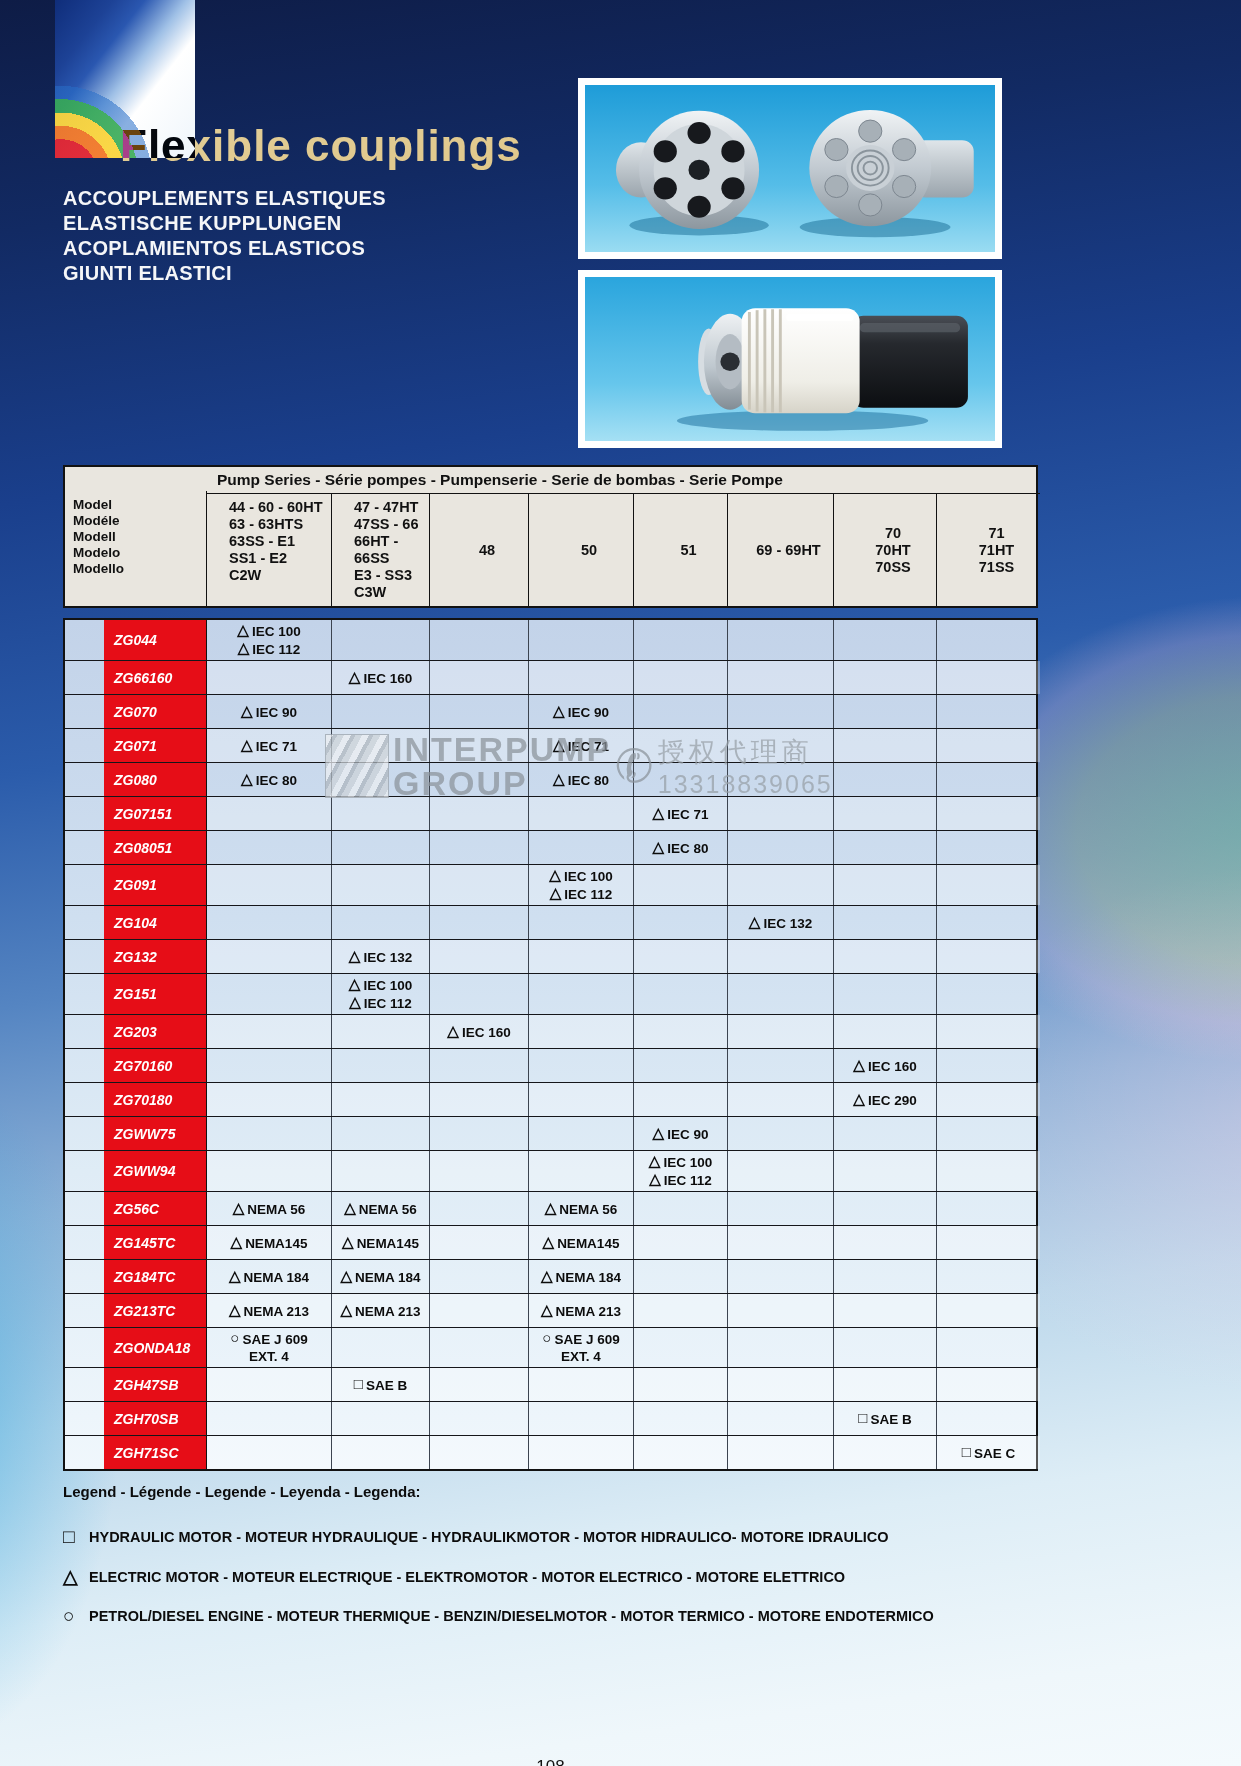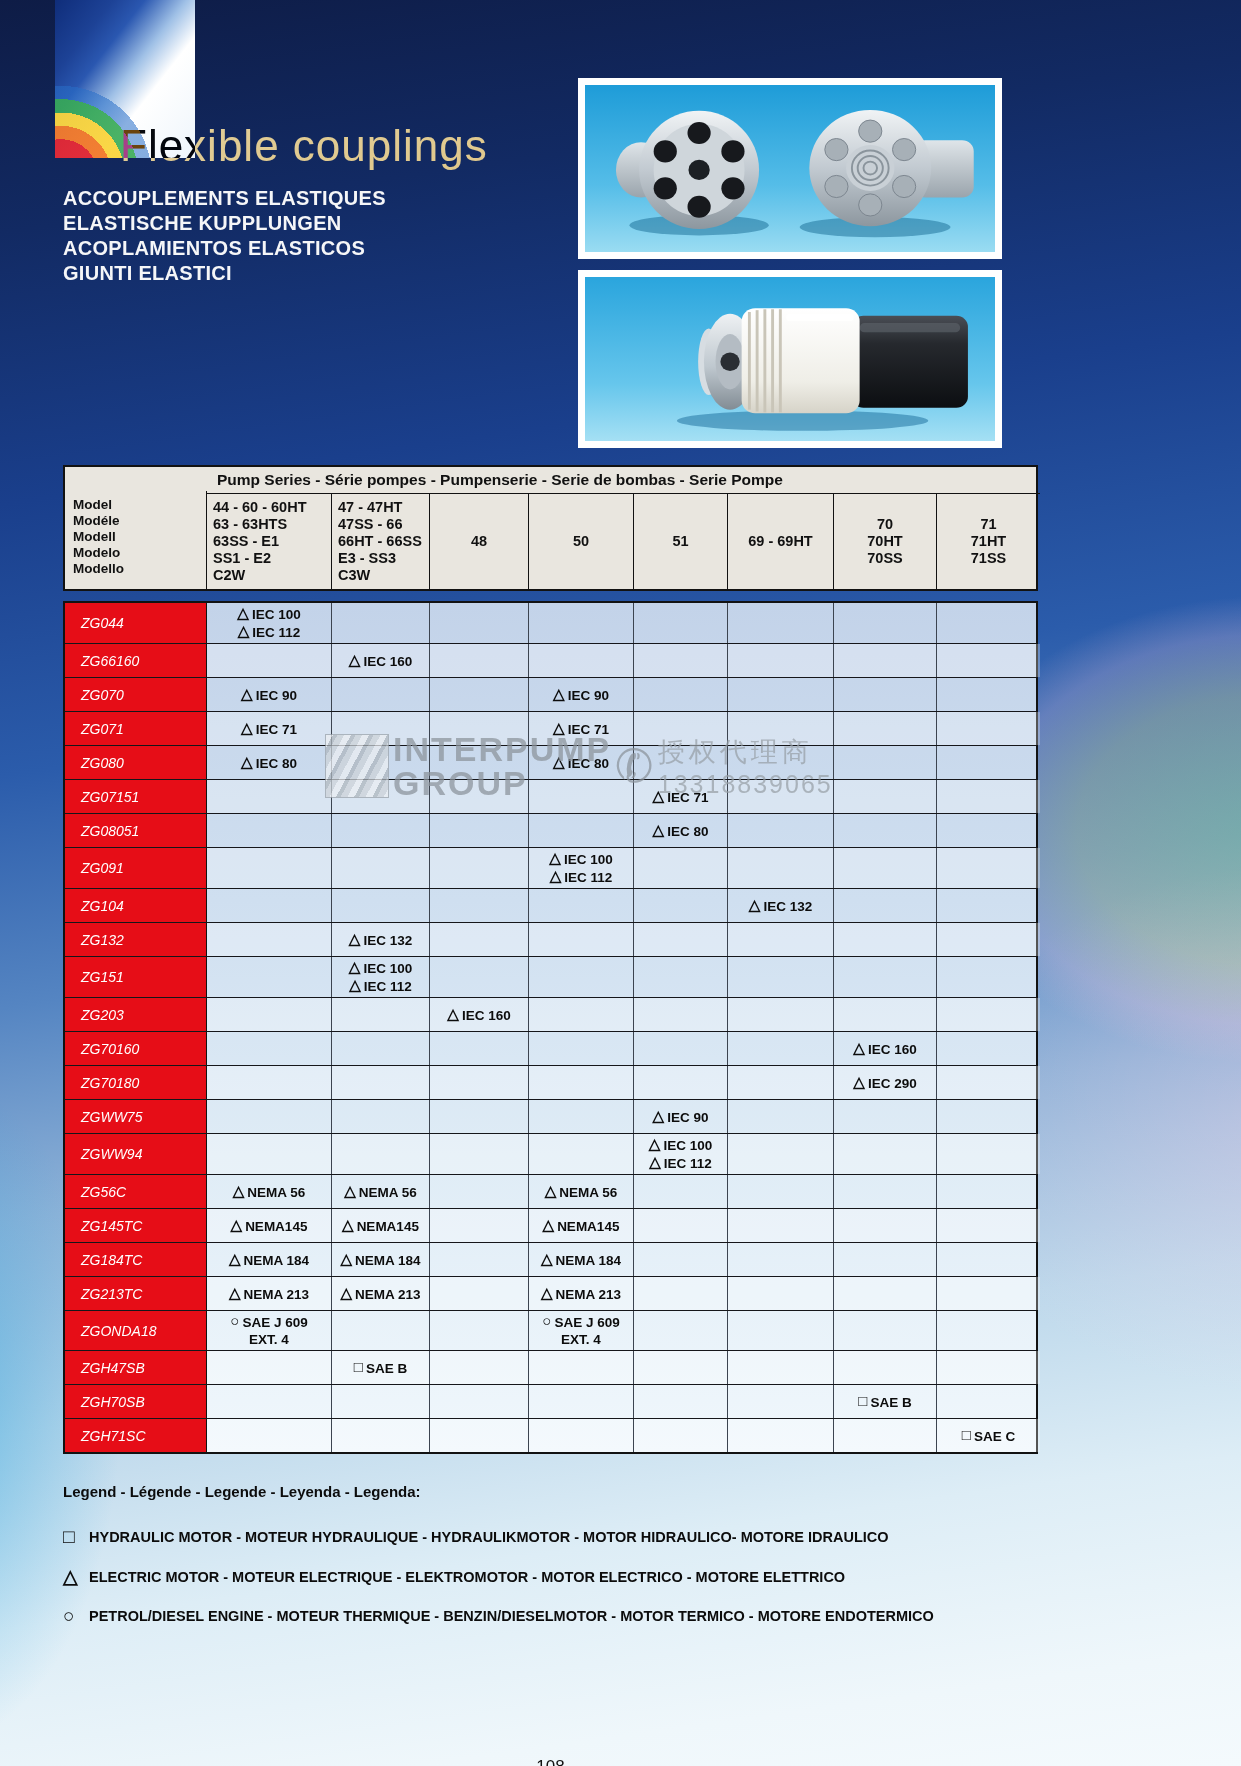--- a/index.html
+++ b/index.html
@@ -17,48 +17,48 @@
   
   .corner-logo{
     position:absolute;left:55px;top:0;width:140px;height:158px;z-index:1;
     background:
       radial-gradient(circle at 4% 112%, rgba(225,35,48,.95) 0 17%, rgba(242,120,40,.95) 17% 23%, rgba(250,212,60,.95) 23% 29%, rgba(55,170,85,.9) 29% 35%, rgba(40,110,200,.55) 35% 41%, transparent 41%),
       linear-gradient(128deg,#0f2d7a 0%,#1d4296 22%,#2a57b0 34%,#9fc0e6 50%,#ffffff 64%,#eef5fb 100%);
   }
   
   .page-title{
     position:absolute;left:120px;top:92px;z-index:2;
-    font-size:44px;letter-spacing:1px;font-weight:400;
+    font-size:44px;letter-spacing:1px;font-weight:700;
     color:#f2f2ef;mix-blend-mode:difference;
   }
   .subtitles{position:absolute;left:63px;top:186px;z-index:2;color:#f5f6f8;}
   .subtitles div{font-size:20px;font-weight:700;line-height:25px;letter-spacing:.3px;}
   
   .photo{position:absolute;left:578px;width:424px;background:#fff;padding:7px;box-sizing:border-box;}
   .photo-1{top:78px;height:181px;}
   .photo-2{top:270px;height:178px;}
   .photo svg{display:block;width:100%;height:100%;}
   
   .pump-table{position:absolute;left:63px;top:465px;width:975px;z-index:3;}
   .thead{border:2px solid #121212;background:#e9e6df;}
   .thead-grid{display:grid;grid-template-columns:142px 833px;}
   .model-hcell{border-right:1.5px solid #121212;padding:6px 8px;font-size:13.5px;font-weight:700;color:#111;line-height:16px;margin-top:24px;}
   .series-bar{border-bottom:1.5px solid #121212;padding:4px 10px;font-size:15.5px;font-weight:700;color:#111;}
   .cols-row{display:grid;grid-template-columns:125px 98px 99px 105px 94px 106px 103px 103px;}
   .hcell{border-right:1px solid #121212;min-height:92px;display:flex;flex-direction:column;justify-content:center;align-items:center;
-         font-size:14.5px;font-weight:700;color:#111;line-height:17px;box-sizing:border-box;padding:5px 6px;}
+         font-size:14.5px;font-weight:700;color:#111;line-height:17px;box-sizing:border-box;padding:5px 6px;margin-left:16px;}
   .hcell:last-child{border-right:none;}
   .hcell.left{align-items:flex-start;justify-content:flex-start;}
   .tbody{margin-top:10px;border:2px solid #121212;
          background:linear-gradient(180deg,#c3d3e9 0%,#cfdff0 35%,#dfecf6 65%,#f0f7fc 100%);}
   .trow{display:grid;grid-template-columns:142px 125px 98px 99px 105px 94px 106px 103px 103px;border-bottom:1.5px solid #15161a;}
   .trow:last-child{border-bottom:none;}
   .trow.alt .dcell{background:rgba(255,255,255,.28);}
-  .mcell{background:#e60d17;color:#fff;font-weight:400;font-style:italic;font-size:14px;
-         display:flex;align-items:center;padding:0 16px;border-right:1.5px solid #121212;min-height:33px;}
+  .mcell{background:#e60d17;color:#fff;font-weight:700;font-style:italic;font-size:14px;
+         display:flex;align-items:center;padding:0 10px;border-right:1.5px solid #121212;min-height:33px;margin-left:39px;}
   .dcell{border-right:1px solid #3c4450;display:flex;flex-direction:column;justify-content:center;align-items:center;
          min-height:33px;padding:2px;box-sizing:border-box;}
   .dcell:last-child{border-right:none;}
   .sym-line{font-size:13.5px;font-weight:700;color:#0c0c0c;line-height:17px;white-space:nowrap;}
   .sym{font-size:15px;margin-right:3px;position:relative;top:-1px;}
   
   .watermark{position:absolute;left:325px;top:732px;z-index:4;display:flex;align-items:center;gap:4px;opacity:.72;}
   .wm-logo{width:64px;height:64px;border:1px solid #9aa2aa;box-sizing:border-box;
            background:repeating-linear-gradient(118deg,#eceff2 0 6px,#aeb6bd 6px 10px,#cdd3d8 10px 16px);}
   .wm-brand{color:#8b939b;font-weight:700;line-height:34px;font-size:34px;letter-spacing:2px;}

